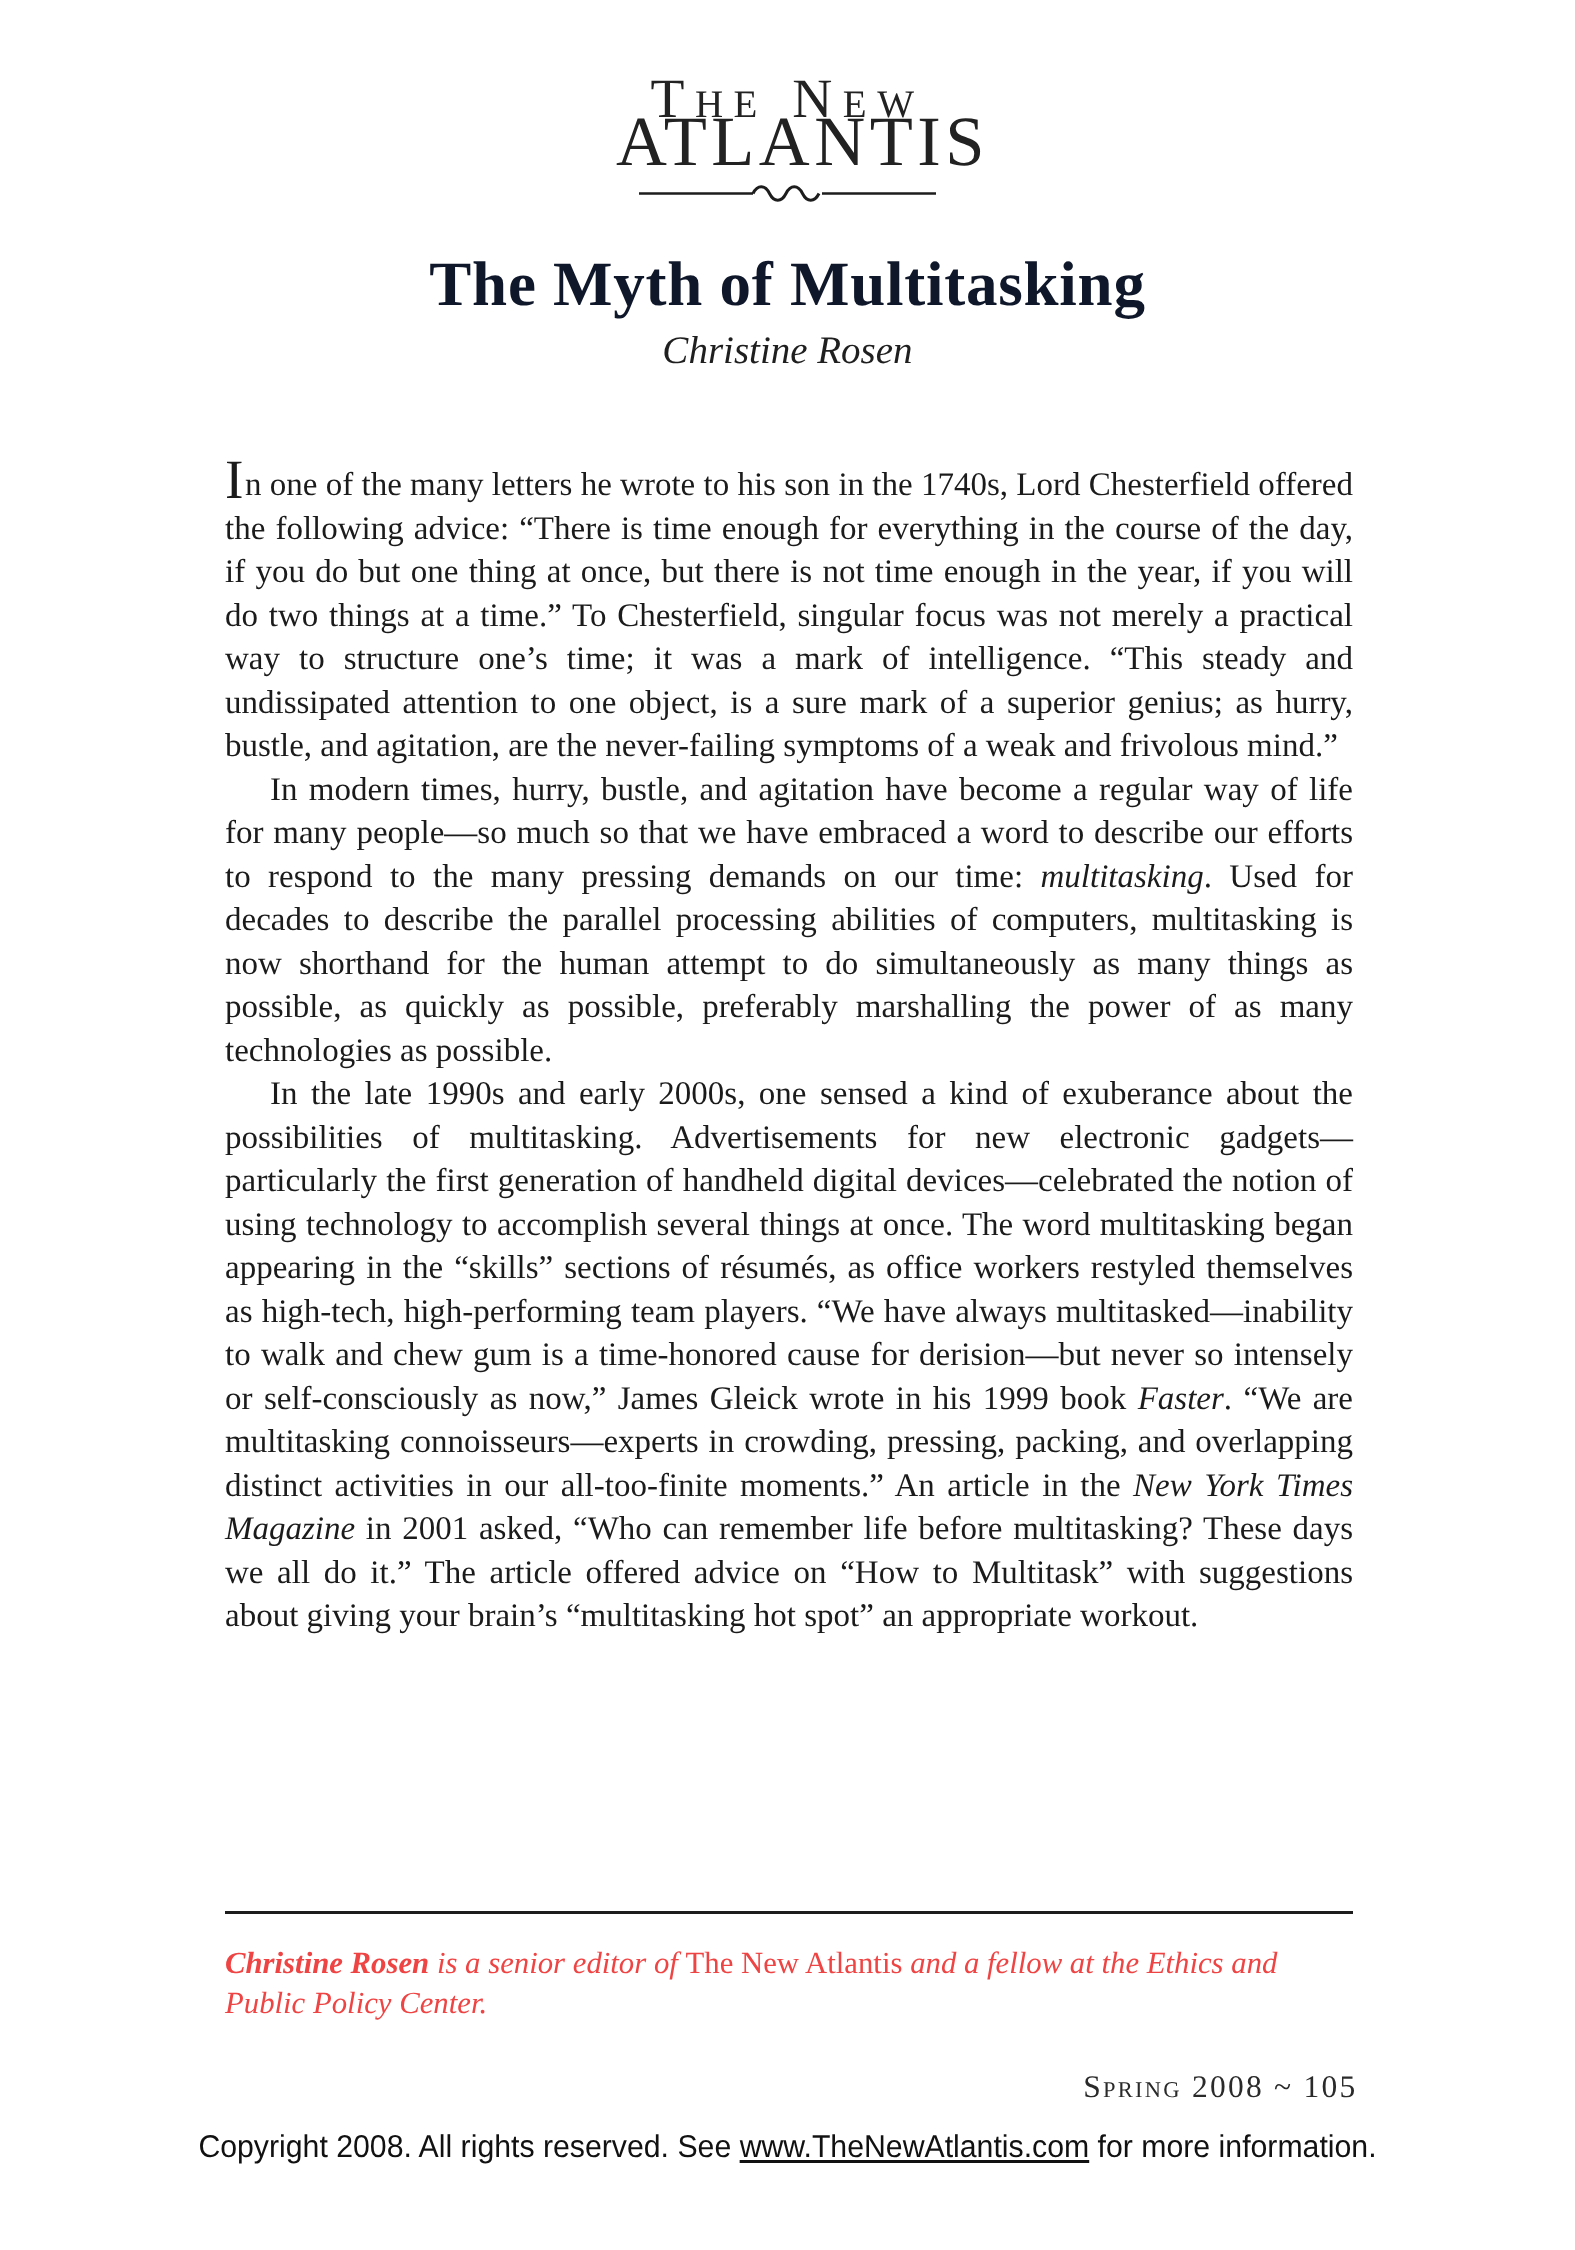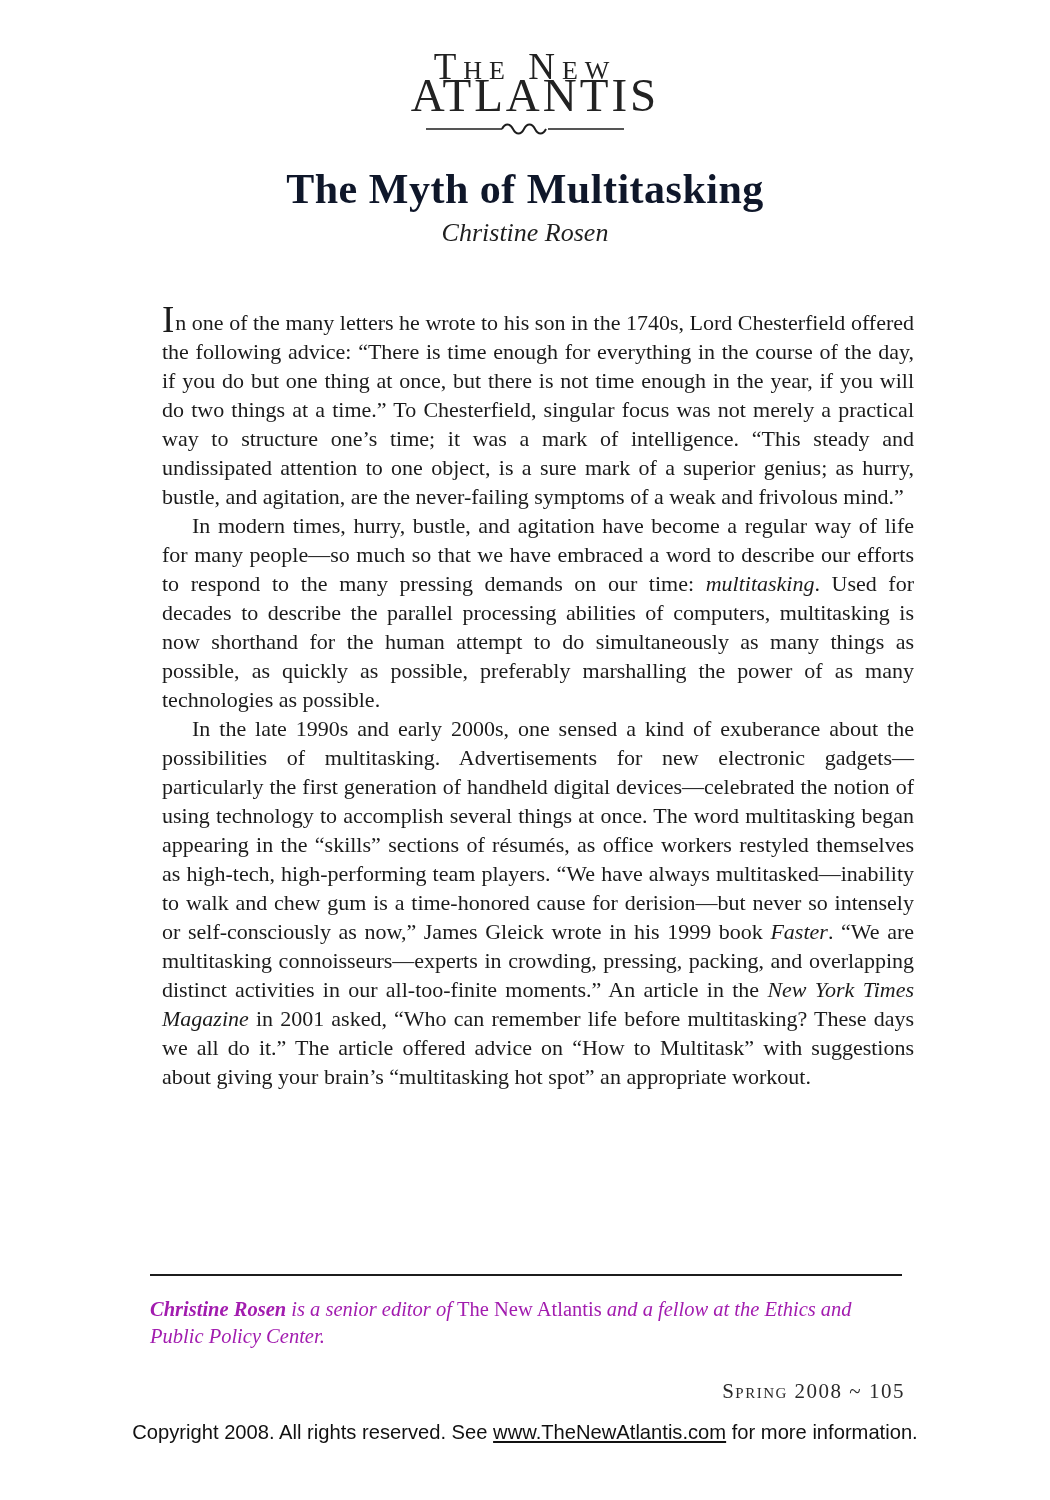--- a/index.html
+++ b/index.html
@@ -62,21 +62,20 @@
   }
 
   
   .body-text {
     position: absolute;
     left: 150px; width: 752px; top: 308px;
     font-size: 22px;
     line-height: 29px;
     text-align: justify;
     color: #1b1b1b;
-    margin-left: 12px;
   }
   .para { margin: 0; text-indent: 30px; }
   .para.first { text-indent: 0; }
   .run-i  { font-style: italic; }
   .run-bi { font-style: italic; font-weight: bold; }
   .run-initial {
     font-size: 37px;
     line-height: 0;
     vertical-align: -2px;
     letter-spacing: 1px;
@@ -90,21 +89,21 @@
   .footnote-rule {
     border: none;
     border-top: 2.5px solid #1c1c1c;
     margin: 0;
   }
   .bio {
     margin: 20px 0 0 0;
     font-size: 20.5px;
     line-height: 27px;
     text-align: left;
-    color: #a21caf;
+    color: #ef4444;
   }
 
   
   .issue-line {
     position: absolute;
     right: 145px; top: 1379px;
     font-variant: small-caps;
     font-size: 21px;
     letter-spacing: 1.5px;
     color: #2a2a2a;

